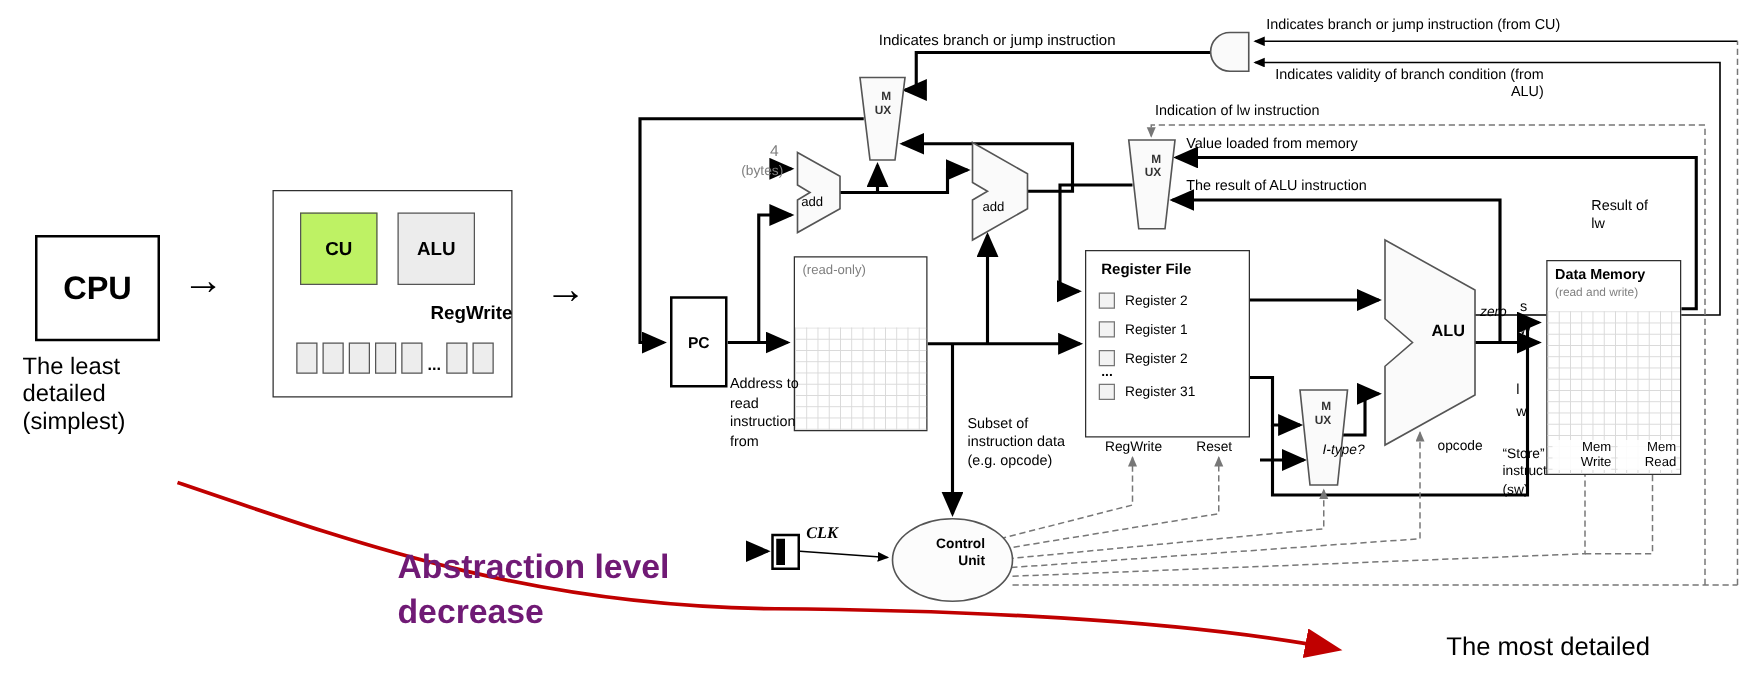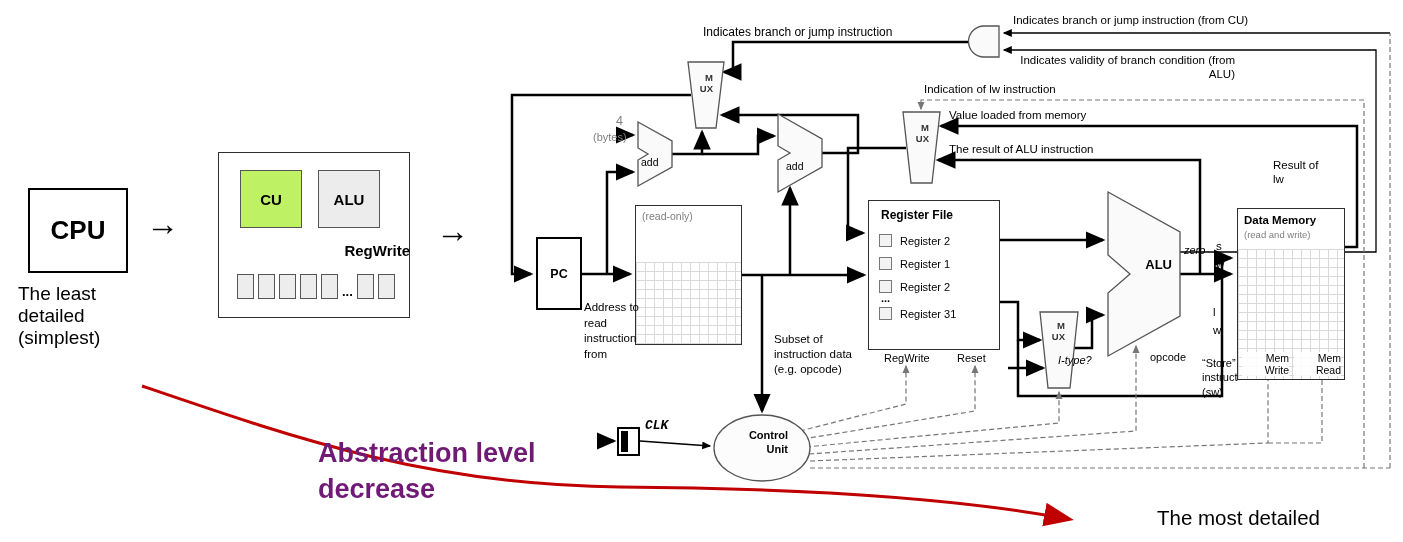--- a/index.html
+++ b/index.html
@@ -183,21 +183,21 @@
     <div class="abs memlbl" style="right:3px;bottom:3px;width:47px">Mem Read</div>
   </div>
   <div class="abs" style="left:1216px;top:240px;font-size:11.5px">s</div>
   <div class="abs" style="left:1216px;top:258px;font-size:11.5px">w</div>
   <div class="abs" style="left:1213px;top:306px;font-size:11.5px">l</div>
   <div class="abs" style="left:1213px;top:324px;font-size:11.5px">w</div>
   <div class="abs" style="left:1202px;top:356px;width:58px;font-size:11px;line-height:1.3">“Store” instruct (sw)</div>
   <div class="abs" style="left:1273px;top:158px;width:52px;font-size:11.5px;line-height:1.25">Result of lw</div>
 
   <div class="abs b ctr" style="left:736px;top:428px;width:52px;font-size:11px;line-height:1.3">Control Unit</div>
-  <div class="abs b i" style="left:645px;top:418px;font-size:13px;font-family:Liberation Mono, monospace">CLK</div>
+  <div class="abs b i" style="left:645px;top:418px;font-size:13px;font-family:Liberation Serif, serif">CLK</div>
 
   <div class="abs" style="left:584px;top:300px;width:78px;font-size:11.5px;line-height:1.35">Address to read instruction from</div>
   <div class="abs" style="left:774px;top:332px;width:94px;font-size:11.5px;line-height:1.3">Subset of instruction data (e.g. opcode)</div>
 
   <div class="abs" style="left:703px;top:25px;font-size:12px">Indicates branch or jump instruction</div>
   <div class="abs" style="left:1013px;top:14px;font-size:11.5px">Indicates branch or jump instruction (from CU)</div>
   <div class="abs ctr" style="left:1010px;top:53px;width:225px;font-size:11.5px;line-height:1.25">Indicates validity of branch condition (from ALU)</div>
   <div class="abs" style="left:924px;top:83px;font-size:11.5px">Indication of lw instruction</div>
   <div class="abs" style="left:949px;top:109px;font-size:11.5px">Value loaded from memory</div>
   <div class="abs" style="left:949px;top:143px;font-size:11.5px">The result of ALU instruction</div>

